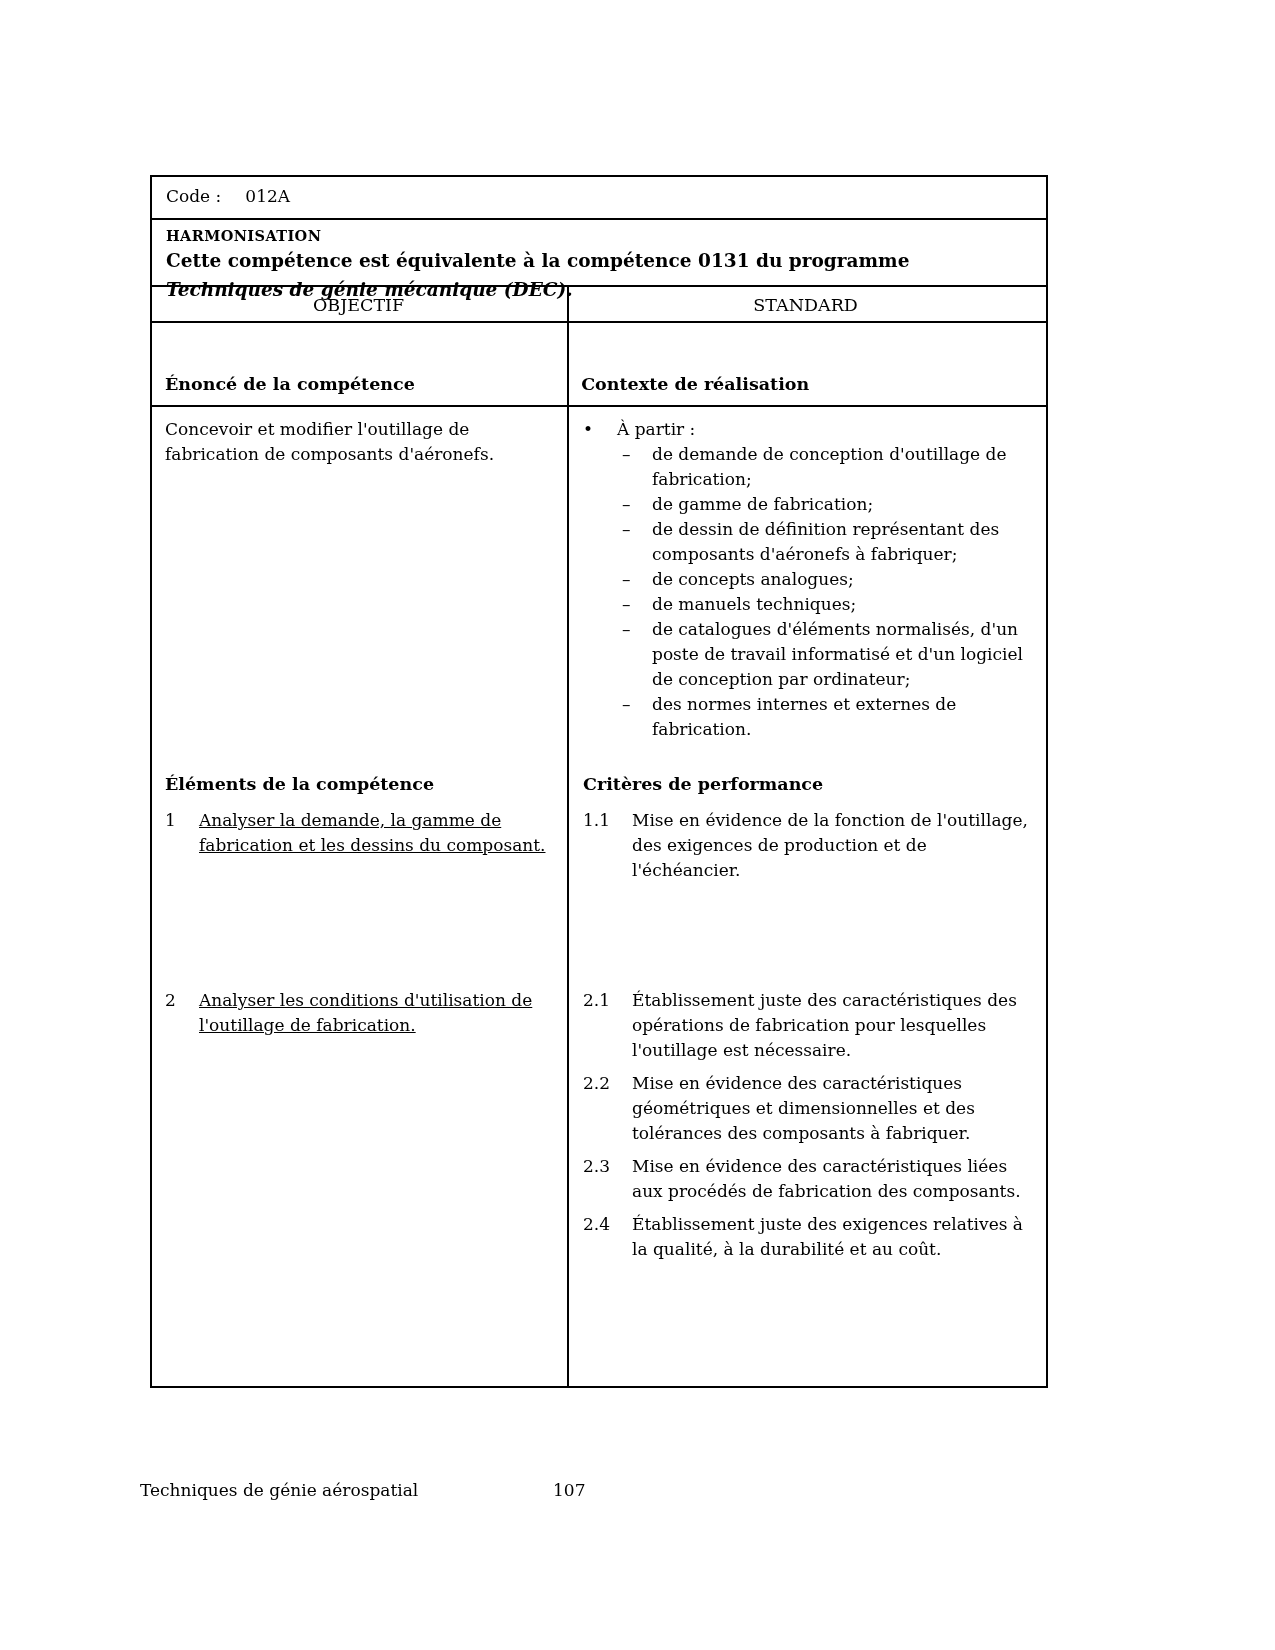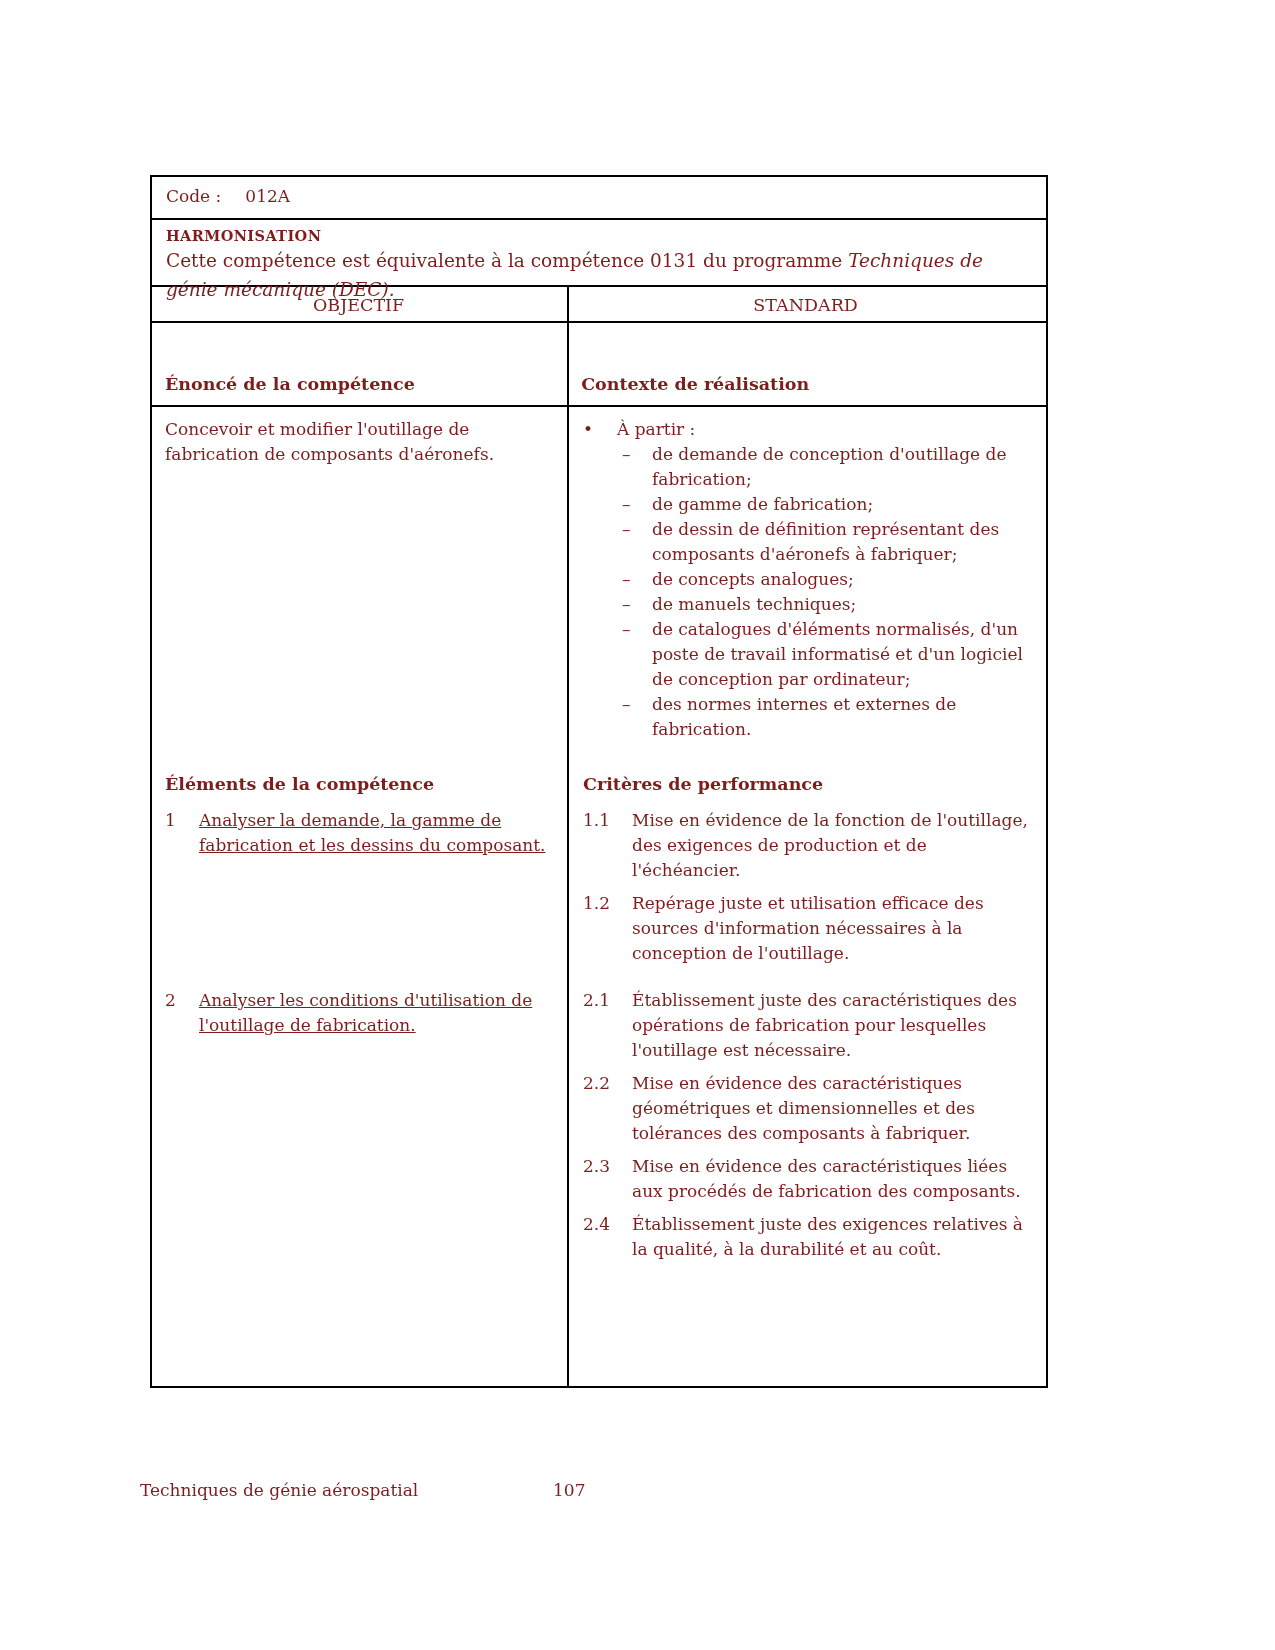--- a/index.html
+++ b/index.html
@@ -3,21 +3,21 @@
 <meta charset="utf-8">
 <style>
   * { margin: 0; padding: 0; box-sizing: border-box; }
   html, body { background: #ffffff; }
   .page {
     position: relative;
     width: 1275px;
     height: 1650px;
     background: #ffffff;
     font-family: "DejaVu Serif", "Liberation Serif", serif;
-    color: #7f1d1d;
+    color: #000000;
     overflow: hidden;
   }
   .doc-table {
     position: absolute;
     left: 150px;
     top: 175px;
     width: 898px;
     height: 1213px;
     border: 2px solid #000;
     display: flex;
@@ -37,21 +37,21 @@
     padding: 7px 14px 0 14px;
   }
   .harm-title {
     font-size: 14.5px;
     font-weight: bold;
     letter-spacing: 0.4px;
     margin-bottom: 2px;
   }
   .harm-text {
     font-size: 18.5px;
-    font-weight: normal;
+    font-weight: bold;
     line-height: 29px;
   }
   .harm-text .prog { font-style: italic; }
   .cols-wrap {
     position: relative;
     flex: 1;
     display: flex;
     flex-direction: column;
   }
   .vline {
@@ -197,24 +197,20 @@
           <div class="num-item">
             <span class="num">1</span>
             <span class="ntext">Analyser la demande, la gamme de fabrication et les dessins du composant.</span>
           </div>
         </div>
         <div class="cr-cell pt3">
           <div class="crit-item">
             <span class="num">1.1</span>
             <span class="ctext">Mise en évidence de la fonction de l'outillage, des exigences de production et de l'échéancier.</span>
           </div>
-          <div class="crit-item">
-            <span class="num">1.2</span>
-            <span class="ctext">Repérage juste et utilisation efficace des sources d'information nécessaires à la conception de l'outillage.</span>
-          </div>
         </div>
 
         <div class="cl-cell pt3">
           <div class="num-item">
             <span class="num">2</span>
             <span class="ntext">Analyser les conditions d'utilisation de l'outillage de fabrication.</span>
           </div>
         </div>
         <div class="cr-cell pt3">
           <div class="crit-item">

